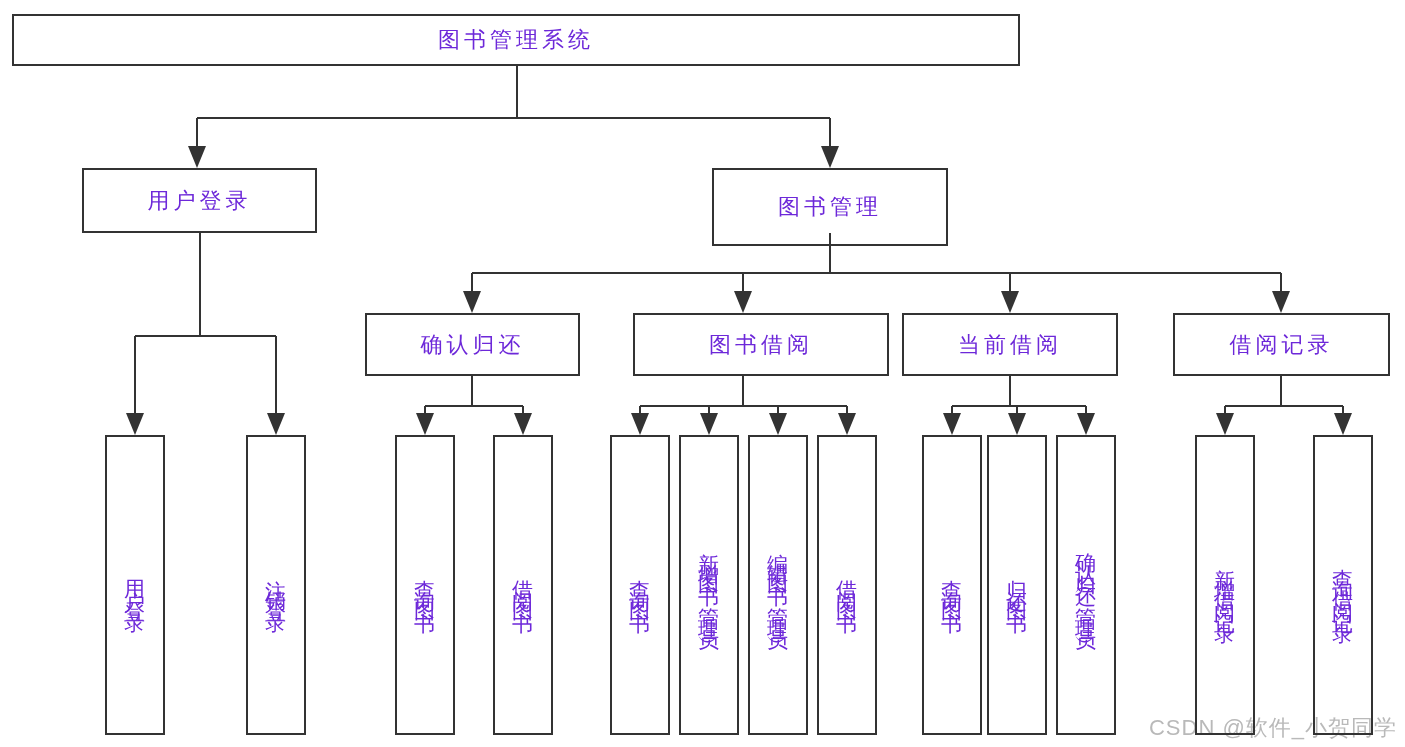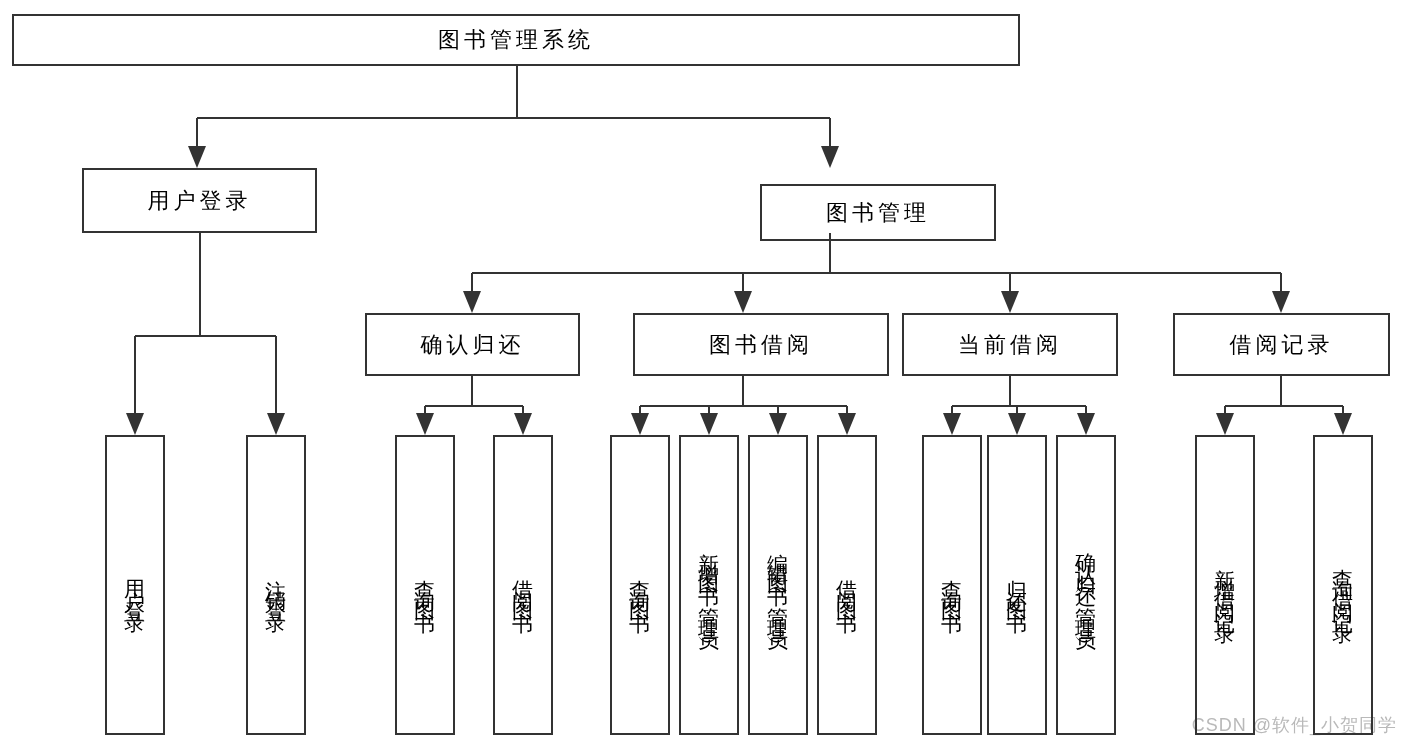--- a/index.html
+++ b/index.html
@@ -5,31 +5,31 @@
   html,body { margin:0; padding:0; background:#ffffff; }
   .stage {
     position:relative; width:1405px; height:747px;
     background:#ffffff; overflow:hidden;
     font-family:"Liberation Sans","DejaVu Sans",sans-serif;
   }
   .node {
     position:absolute; box-sizing:border-box;
     border:2px solid #333333; background:transparent;
     display:flex; align-items:center; justify-content:center;
-    color:#000000; z-index:3;
+    color:#6d28d9; z-index:3;
   }
   .h-node { font-size:22px; letter-spacing:4px; white-space:nowrap; }
   .leaf {
     writing-mode:vertical-rl; text-orientation:mixed;
     font-size:21px; letter-spacing:11px; line-height:1;
   }
   .connectors { position:absolute; left:0; top:0; z-index:2; }
   .watermark {
     position:absolute; right:8px; top:713px; z-index:1;
-    font-size:18px; color:#b9b9b9; letter-spacing:1px; white-space:nowrap;
+    font-size:22px; color:#b9b9b9; letter-spacing:1px; white-space:nowrap;
   }
 </style>
 </head>
 <body>
 
 <div class="stage">
 
   <div class="watermark">CSDN @软件_小贺同学</div>
 
   <svg class="connectors" width="1405" height="747" viewBox="0 0 1405 747">
@@ -71,21 +71,21 @@
       <polygon points="1008,413 1026,413 1017,435"></polygon>
       <polygon points="1077,413 1095,413 1086,435"></polygon>
       <polygon points="1216,413 1234,413 1225,435"></polygon>
       <polygon points="1334,413 1352,413 1343,435"></polygon>
     </g>
   </svg>
 
   <div class="node h-node" style="left:12px; top:14px; width:1008px; height:52px;">图书管理系统</div>
 
   <div class="node h-node" style="left:82px; top:168px; width:235px; height:65px;">用户登录</div>
-  <div class="node h-node" style="left:712px; top:184px; width:236px; height:57px;margin-left:48px;">图书管理</div>
+  <div class="node h-node" style="left:712px; top:168px; width:236px; height:78px;">图书管理</div>
 
   <div class="node h-node" style="left:365px; top:313px; width:215px; height:63px;">确认归还</div>
   <div class="node h-node" style="left:633px; top:313px; width:256px; height:63px;">图书借阅</div>
   <div class="node h-node" style="left:902px; top:313px; width:216px; height:63px;">当前借阅</div>
   <div class="node h-node" style="left:1173px; top:313px; width:217px; height:63px;text-align:center;">借阅记录</div>
 
   <div class="node leaf" style="left:105px; top:435px; width:60px; height:300px;">用户登录</div>
   <div class="node leaf" style="left:246px; top:435px; width:60px; height:300px;">注销登录</div>
 
   <div class="node leaf" style="left:395px; top:435px; width:60px; height:300px;">查询图书</div>

